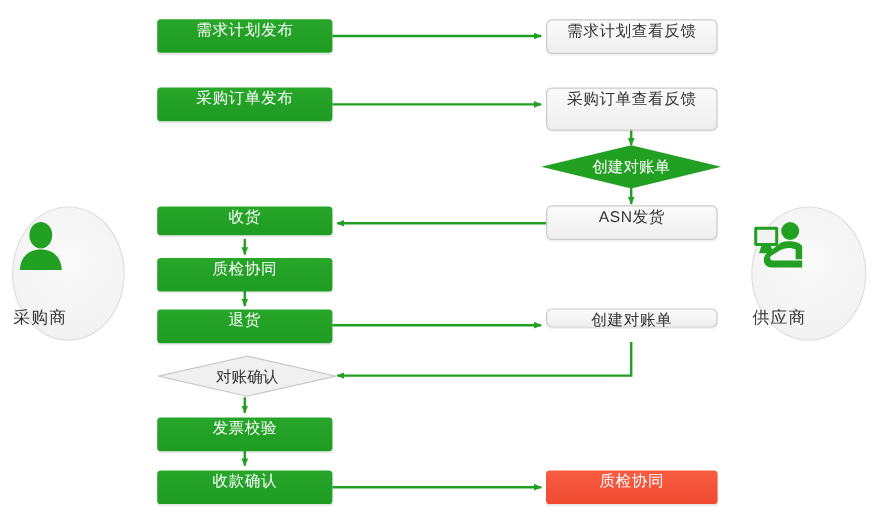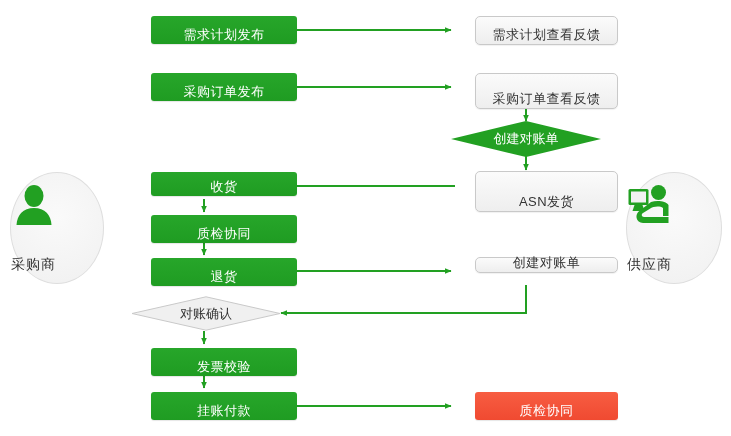--- a/index.html
+++ b/index.html
@@ -13,26 +13,25 @@
   }
   #stage{position:relative;width:731px;height:436px;}
 
   
   #wires{position:absolute;left:0;top:0;width:731px;height:436px;pointer-events:none;}
 
   
   .node{
     position:absolute;
     box-sizing:border-box;
-    display:flex;align-items:flex-end;justify-content:center;
+    display:flex;align-items:flex-start;justify-content:center;
     font-size:13px;
     letter-spacing:.5px;
     white-space:nowrap;
     z-index:3;
-    margin-left:20px;
   }
   
   .node.green{
     background:#22a022;
     background:linear-gradient(180deg,#27a62a 0%,#1f9c22 100%);
     color:#ffffff;
     border-radius:3px;
     box-shadow:0 1px 1px rgba(0,0,0,.10);
   }
   
@@ -160,21 +159,21 @@
     <span>采购订单查看反馈</span>
   </div>
 
   <div class="diamond green" style="left:451px;top:121px;width:150px;height:36px;">
     <svg class="dshape" viewBox="0 0 150 36" preserveAspectRatio="none" xmlns="http://www.w3.org/2000/svg">
       <polygon points="75,0 150,18 75,36 0,18" fill="#22a022"></polygon>
     </svg>
     <span class="dlabel">创建对账单</span>
   </div>
 
-  <div class="node grey" style="left:455px;top:171px;width:143px;height:41px;">
+  <div class="node grey" style="left:455px;top:171px;width:143px;height:29px;">
     <span>ASN发货</span>
   </div>
 
   <div class="node green" style="left:131px;top:172px;width:146px;height:24px;">
     <span>收货</span>
   </div>
 
   <div class="node green" style="left:131px;top:215px;width:146px;height:28px;">
     <span>质检协同</span>
   </div>
@@ -192,20 +191,20 @@
       <polygon points="75,0.8 149,17.5 75,34.2 1,17.5" fill="#f0f0f0" stroke="#c9c9c9" stroke-width="1"></polygon>
     </svg>
     <span class="dlabel">对账确认</span>
   </div>
 
   <div class="node green" style="left:131px;top:348px;width:146px;height:28px;">
     <span>发票校验</span>
   </div>
 
   <div class="node green" style="left:131px;top:392px;width:146px;height:28px;">
-    <span>挂账付款</span>
+    <span>收款确认</span>
   </div>
 
   <div class="node orange" style="left:455px;top:392px;width:143px;height:28px;">
     <span>质检协同</span>
   </div>
 
 </div>
 
 </body></html>

